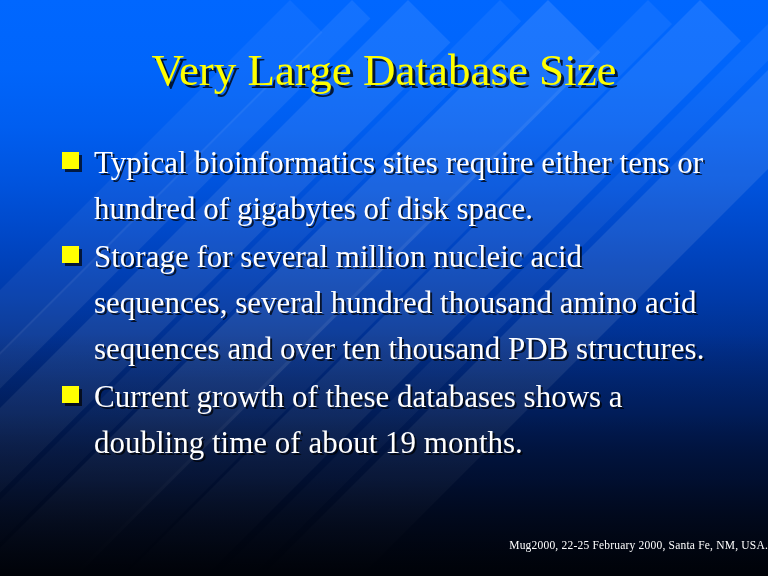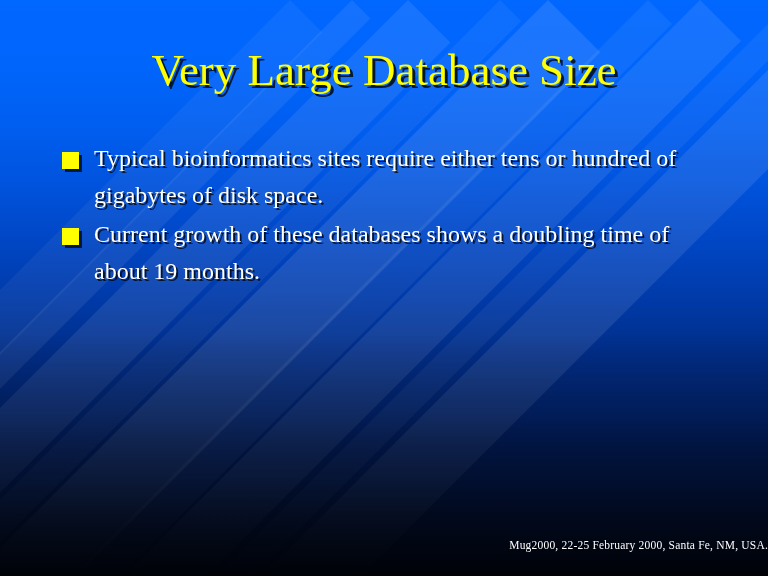--- a/index.html
+++ b/index.html
@@ -87,22 +87,22 @@
     position: absolute;
     left: 4px;
     top: 12px;
     width: 17px;
     height: 17px;
     background: #ffff00;
     box-shadow: 3px 3px 0 rgba(0,0,0,0.7);
   }
   .bullet-text {
     color: #ffffff;
-    font-size: 24px;
-    line-height: 37px;
+    font-size: 31px;
+    line-height: 46px;
     text-shadow: 2px 2px 0 rgba(0,0,0,0.75);
   }
 
   #footer {
     position: absolute;
     left: 0;
     top: 538px;
     width: 768px;
     text-align: right;
     color: #ffffff;
@@ -132,20 +132,24 @@
 
   <div id="title">Very Large Database Size</div>
 
   <div id="body">
 
     <div class="bullet-row">
       <span class="marker"></span>
       <div class="bullet-text">Typical bioinformatics sites require either tens or hundred of gigabytes of disk space.</div>
     </div>
 
+    <div class="bullet-row">
+      <span class="marker"></span>
+      <div class="bullet-text">Storage for several million nucleic acid sequences, several hundred thousand amino acid sequences and over ten thousand PDB structures.</div>
+    </div>
 
     <div class="bullet-row">
       <span class="marker"></span>
       <div class="bullet-text">Current growth of these databases shows a doubling time of about 19 months.</div>
     </div>
 
   </div>
 
   <div id="footer">Mug2000, 22-25 February 2000, Santa Fe, NM, USA.</div>
 

